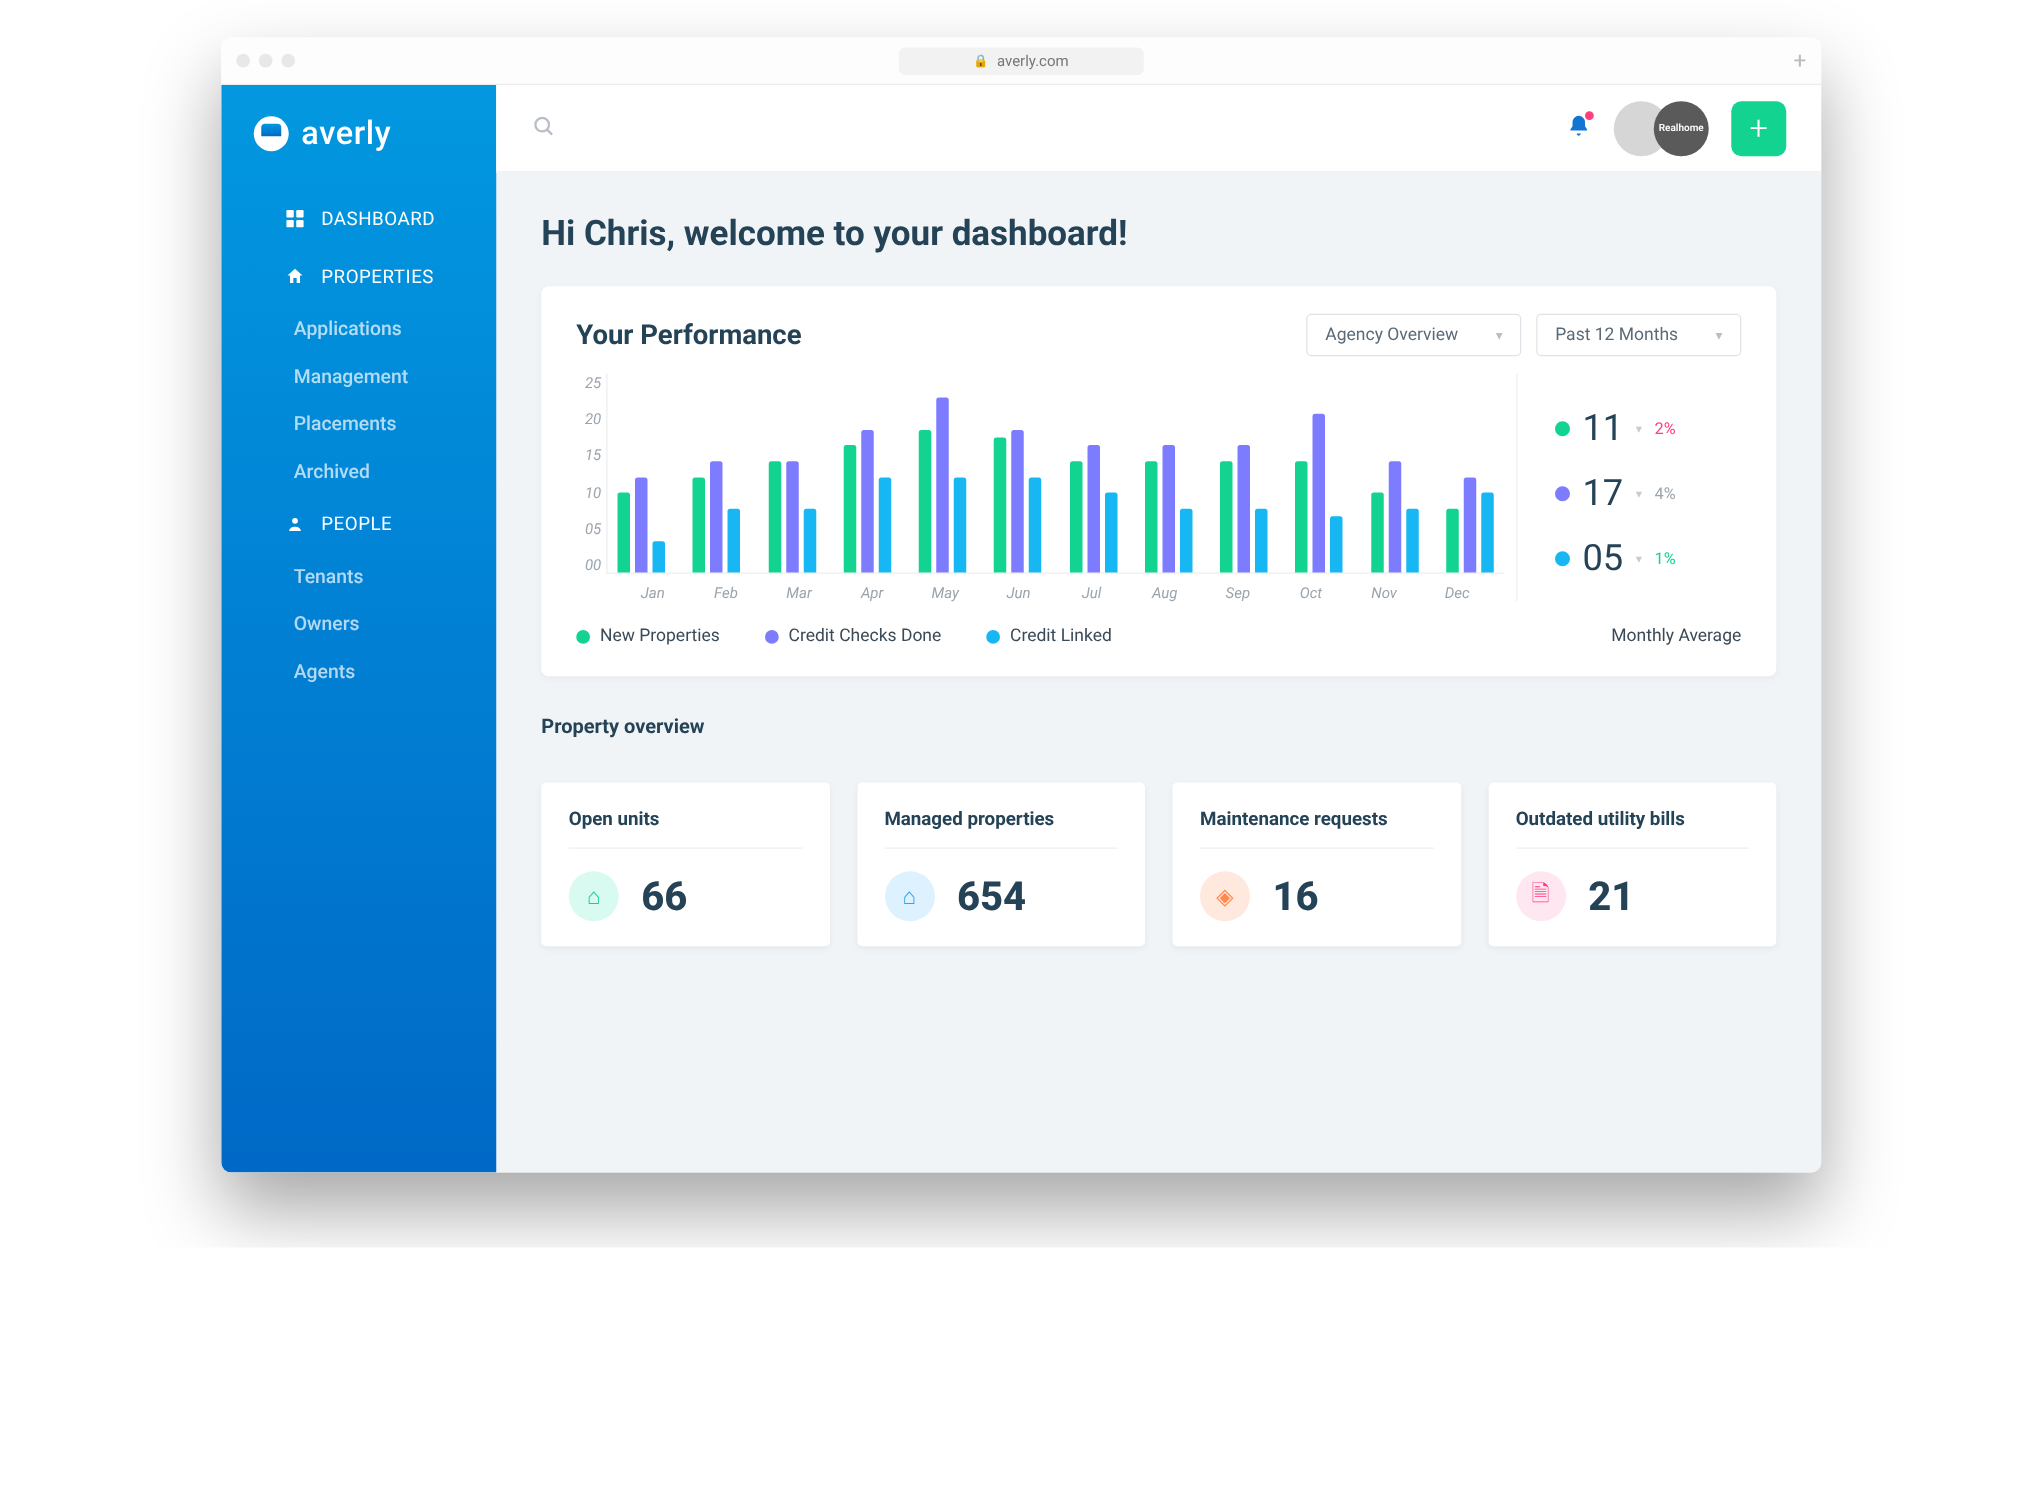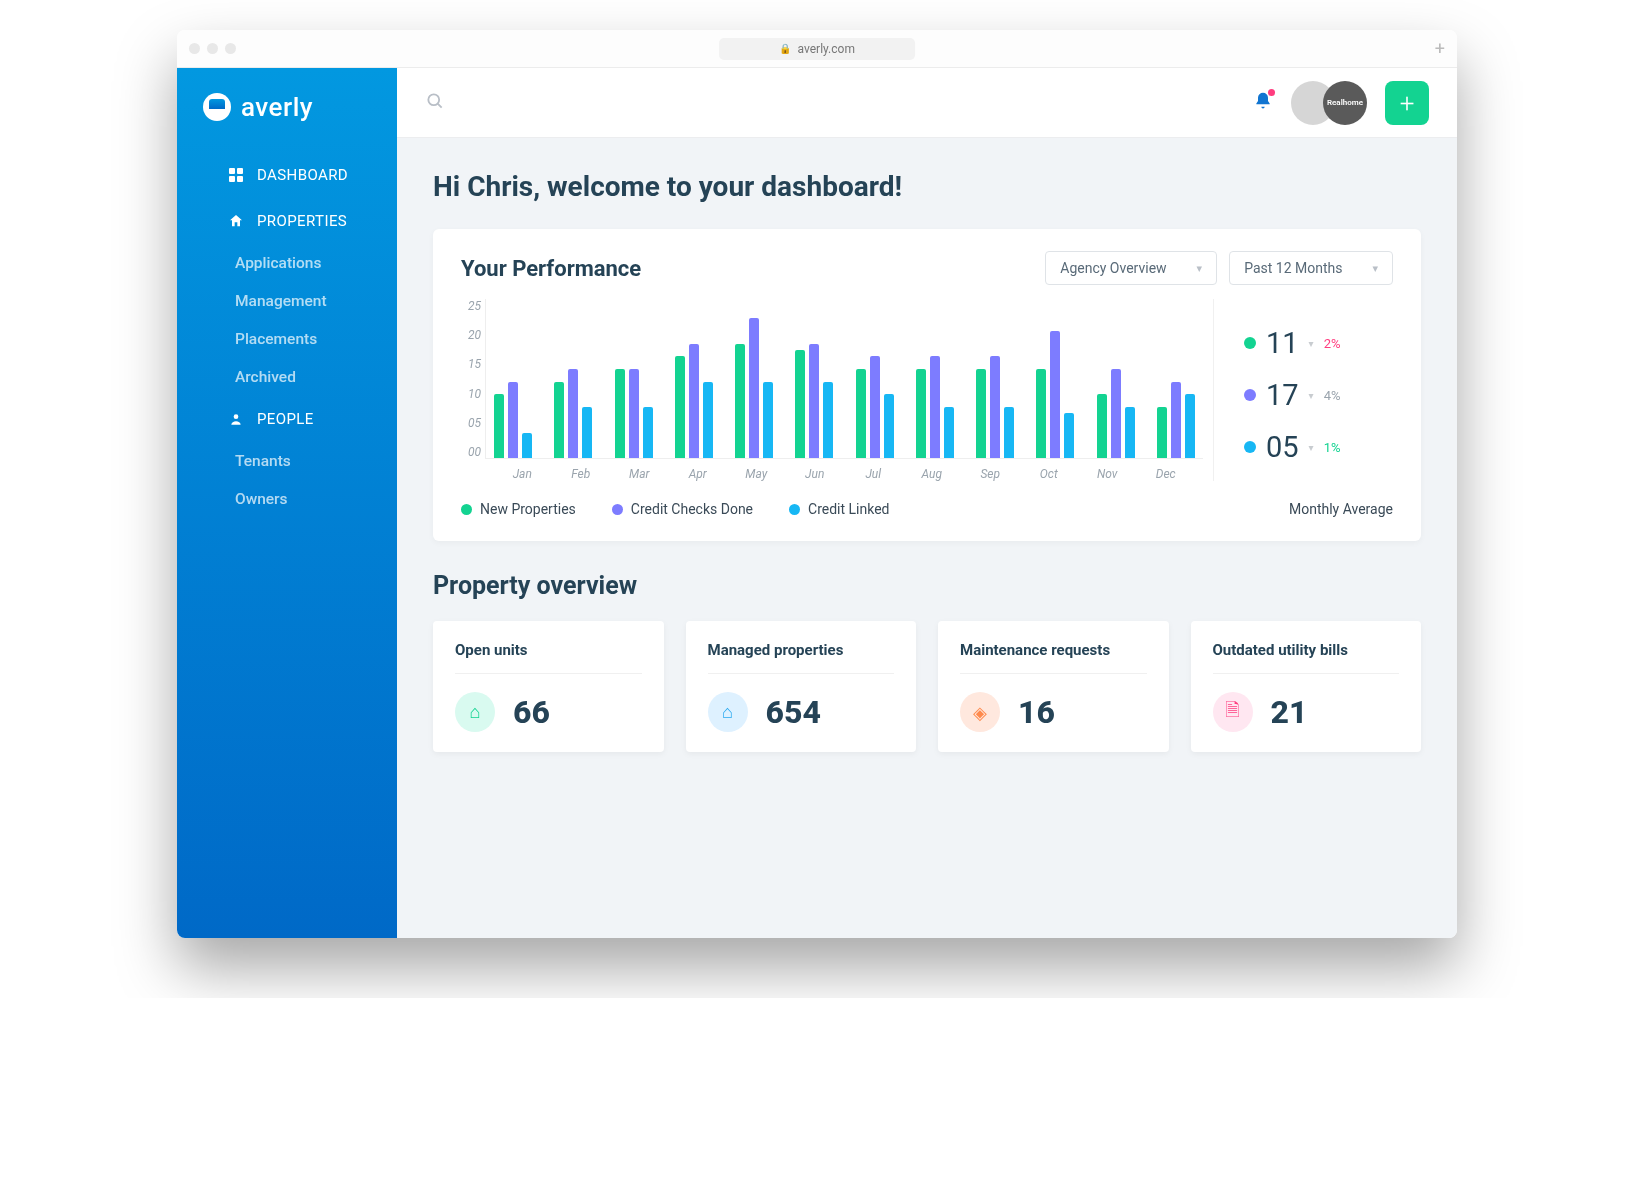--- a/index.html
+++ b/index.html
@@ -174,22 +174,22 @@
   .legend-row {
     display:flex; justify-content:center; gap:36px;
     margin-top:20px; font-size:14px; color:#3a4a57;
   }
   .legend-item { display:flex; align-items:center; gap:8px; }
   .legend-dot{ width:11px; height:11px; border-radius:50%; }
   .legend-side { margin-left:auto; color:#3a4a57; }
 
   
   .section-title {
-    font-size:25px; font-weight:700; color:#254356;
-    margin: 6px 0 21px 0;
+    font-size:16px; font-weight:700; color:#254356;
+    margin: 6px 0 36px 0;
   }
 
   
   .stat-grid { display:flex; gap:22px; }
   .stat-card {
     flex:1; background:#fff; border-radius:4px;
     box-shadow: 0 2px 6px rgba(0,0,0,0.05);
     padding:20px 22px;
   }
   .stat-label {
@@ -265,20 +265,21 @@
         <span class="nav-icon">
           <svg width="14" height="14" viewBox="0 0 24 24" fill="currentColor">
               <circle cx="12" cy="8" r="4"></circle>
               <path d="M4 22c0-4 4-6 8-6s8 2 8 6v0H4z"></path>
             </svg>
         </span>
         <span>PEOPLE</span>
       </div>
       <div class="nav-item">Tenants</div>
       <div class="nav-item">Owners</div>
+      <div class="nav-item">Agents</div>
     </aside>
 
     <div class="main-col">
       <div class="topbar">
         <span class="search-icon">
           <svg width="20" height="20" viewBox="0 0 24 24" fill="none" stroke="currentColor" stroke-width="2.2">
               <circle cx="10.5" cy="10.5" r="6.5"></circle>
               <line x1="20" y1="20" x2="15.2" y2="15.2"></line>
             </svg>
         </span>

